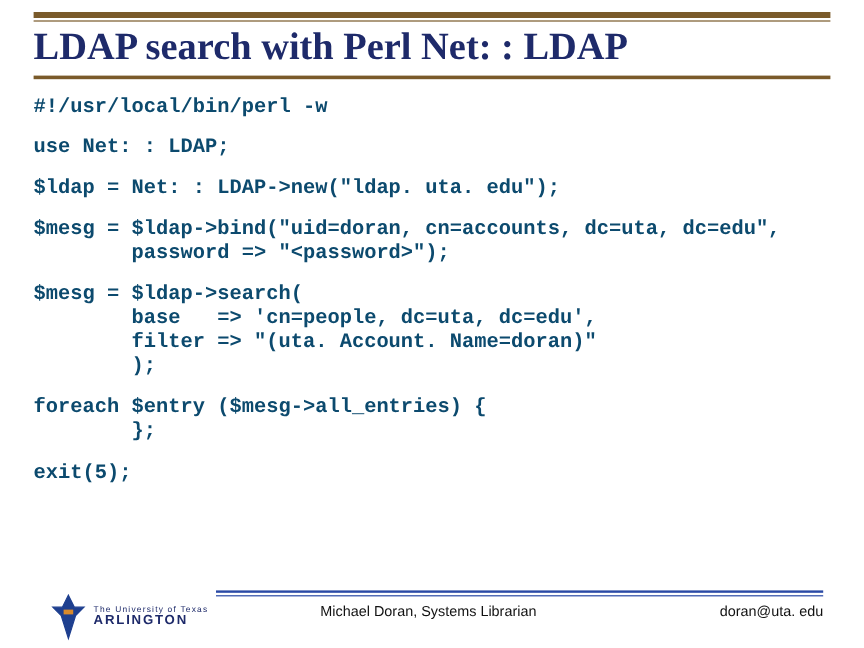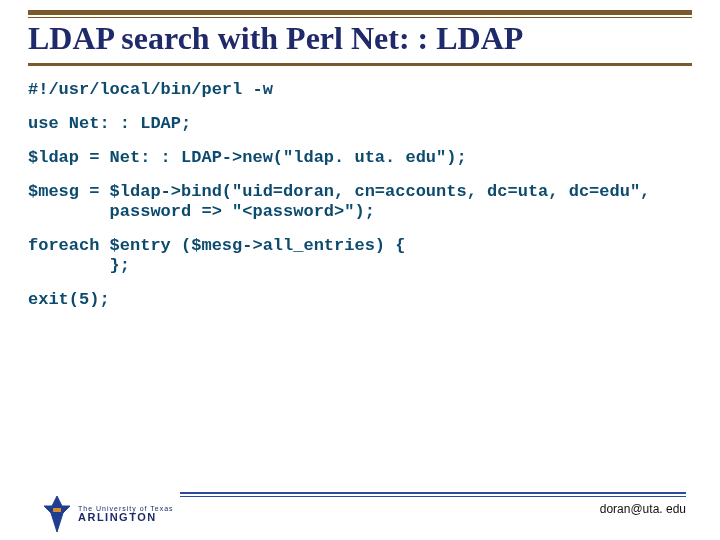--- a/index.html
+++ b/index.html
@@ -114,20 +114,26 @@
 
   <div class="code block">#!/usr/local/bin/perl -w</div>
   <div class="code block">use Net: : LDAP;</div>
   <div class="code block">$ldap = Net: : LDAP-&gt;new("ldap. uta. edu");</div>
 
   <div class="block">
     <div class="code">$mesg = $ldap-&gt;bind("uid=doran, cn=accounts, dc=uta, dc=edu",</div>
     <div class="code">        password =&gt; "&lt;password&gt;");</div>
   </div>
 
+  <div class="block">
+    <div class="code">$mesg = $ldap-&gt;search(</div>
+    <div class="code">        base   =&gt; 'cn=people, dc=uta, dc=edu',</div>
+    <div class="code">        filter =&gt; "(uta. Account. Name=doran)"</div>
+    <div class="code">        );</div>
+  </div>
 
   <div class="block">
     <div class="code">foreach $entry ($mesg-&gt;all_entries) {</div>
     <div class="code">        };</div>
   </div>
 
   <div class="code block">exit(5);</div>
 
 </div>
 
@@ -138,14 +144,15 @@
       <svg width="30" height="40" viewBox="0 0 30 40">
         <path d="M15 2 L20 12 L28 12 L21 19 L15 38 L9 19 L2 12 L10 12 Z" fill="#1e3f8f" stroke="#1e3f8f" stroke-width="1"></path>
         <rect x="11" y="14" width="8" height="4" fill="#d98a2b"></rect>
       </svg>
     </div>
     <div class="logo-text">
       <div>The University of Texas</div>
       <div class="big">ARLINGTON</div>
     </div>
   </div>
+  <div class="center">Michael Doran, Systems Librarian</div>
   <div class="right">doran@uta. edu</div>
 </div>
 
 </body></html>

